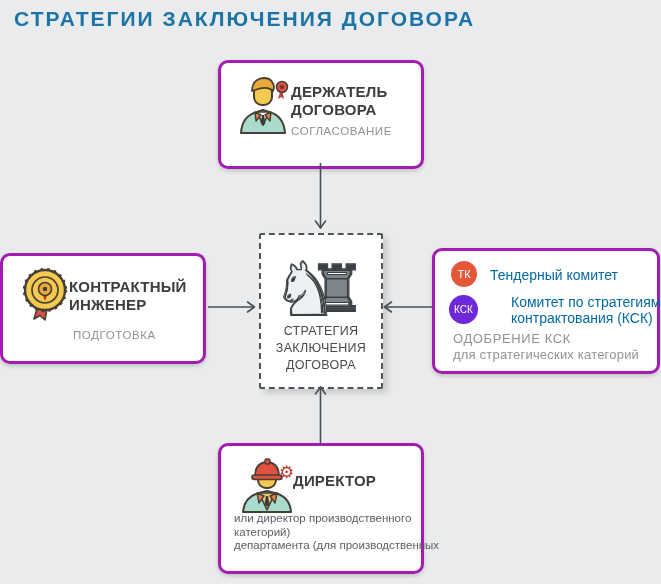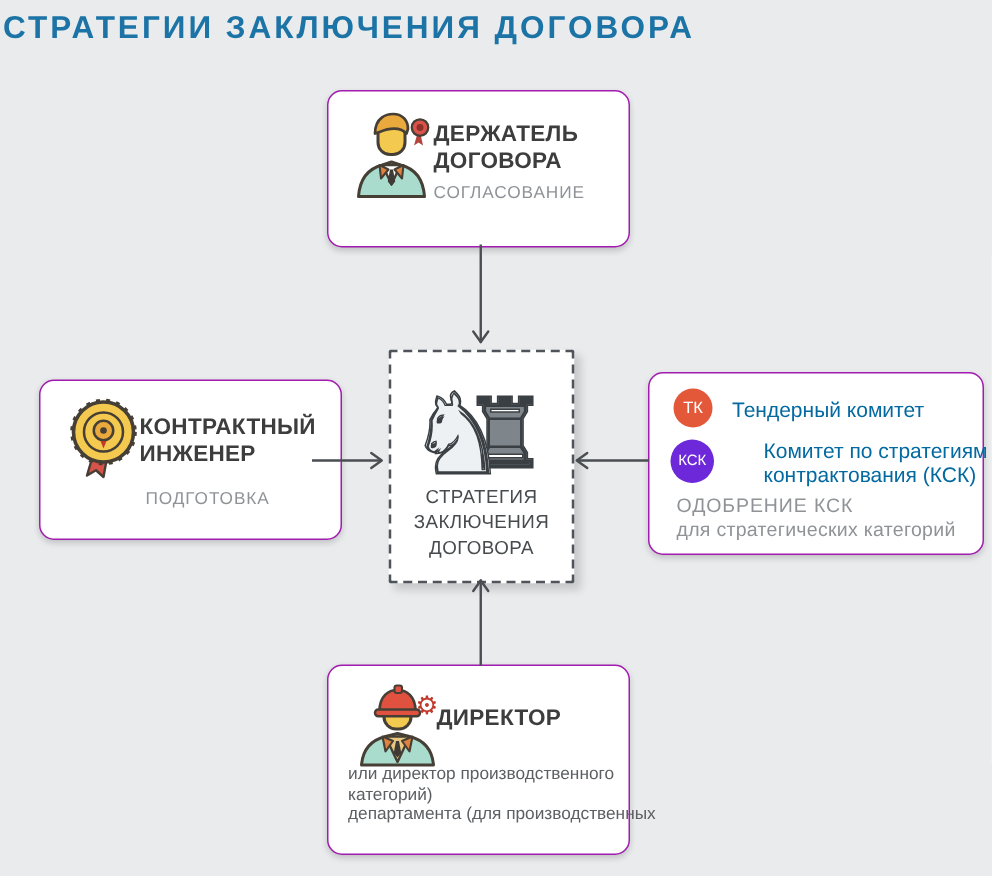--- a/index.html
+++ b/index.html
@@ -2,31 +2,31 @@
 <html><head>
 <meta charset="utf-8">
 <style>
   html,body{margin:0;padding:0;}
   #canvas{
     position:relative; width:661px; height:584px;
     background:#e9ebed; overflow:hidden;
     font-family:"Liberation Sans",sans-serif;
   }
   #page-title{
-    position:absolute; left:2px; top:7px; margin:0;
+    position:absolute; left:14px; top:7px; margin:0;
     font-size:21px; font-weight:bold; letter-spacing:2px;
     color:#1c73a6;
   }
   .card{
     position:absolute; background:#fff;
-    border:1px solid #a21caf; border-radius:10px;
+    border:3px solid #a21caf; border-radius:10px;
     box-shadow:0 2px 4px rgba(0,0,0,.18);
   }
   .box-top   {left:218px; top:60px;  width:200px; height:103px;}
-  .box-left  {left:26px;   top:253px; width:200px; height:105px;}
+  .box-left  {left:0;   top:253px; width:200px; height:105px;}
   .box-right {left:432px; top:248px; width:222px; height:120px;}
   .box-bottom{left:218px; top:443px; width:200px; height:125px;}
   .box-center{
     position:absolute; left:259px; top:233px; width:120px; height:152px;
     background:#fff; border:2px dashed #4f545a; border-radius:2px;
     box-shadow:4px 4px 6px rgba(0,0,0,.15);
   }
   .abs{position:absolute;}
   .node-title{
     font-size:15px; font-weight:bold; color:#3d3d3d;

